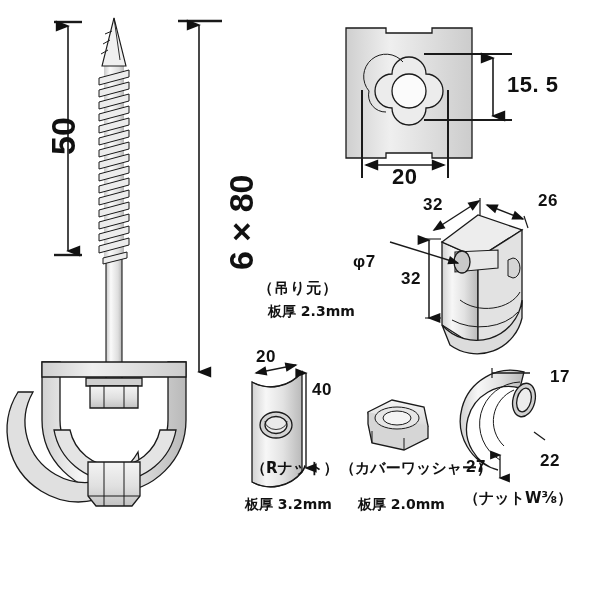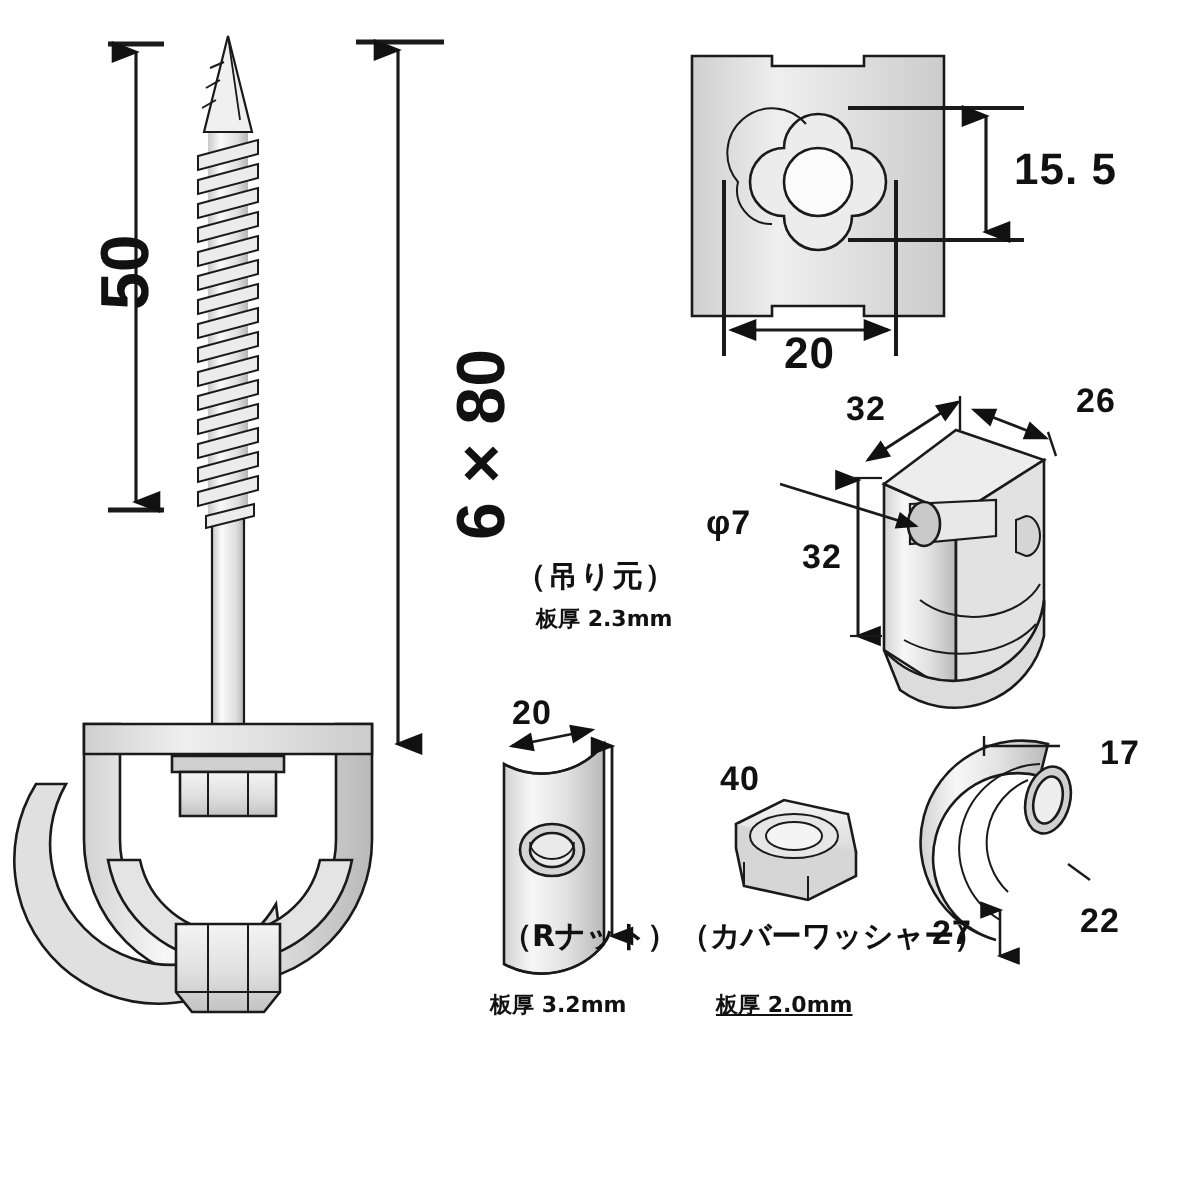--- a/index.html
+++ b/index.html
@@ -7,21 +7,21 @@
     width:600px;height:600px;position:relative;overflow:hidden;
     font-family:"Liberation Sans","DejaVu Sans",sans-serif;
     color:#111;
   }
   #canvas{position:absolute;inset:0;width:600px;height:600px;}
   .lbl{position:absolute;white-space:nowrap;font-weight:700;color:#111;line-height:1;}
   .dim{font-size:17px;font-weight:700;letter-spacing:.5px;}
   .dim-lg{font-size:34px;font-weight:700;}
   .jp{font-family:"DejaVu Sans","Liberation Sans",sans-serif;font-weight:700;}
   .jp-name{font-size:15px;}
-  .jp-sub{font-size:11px;}
+  .jp-sub{font-size:14px;}
   .rot90{transform-origin:left top;transform:rotate(-90deg);}
 </style>
 </head>
 <body>
 
 <div id="canvas">
 
   <svg width="600" height="600" viewBox="0 0 600 600" style="position:absolute;left:0;top:0;">
     <defs>
       <linearGradient id="gMetal" x1="0" y1="0" x2="1" y2="0">
@@ -243,30 +243,31 @@
   <div class="lbl dim" style="left:401px;top:270px;">32</div>
 
   <div class="lbl dim" style="left:353px;top:236px;margin-top:17px;">φ7</div>
 
   <div class="lbl jp jp-name" style="left:258px;top:281px;letter-spacing:1px;">（吊り元）</div>
 
   <div class="lbl jp jp-sub" style="left:268px;top:304px;">板厚 2.3mm</div>
 
   <div class="lbl dim" style="left:256px;top:348px;">20</div>
 
-  <div class="lbl dim" style="left:312px;top:381px;margin-left:48px;">40</div>
+  <div class="lbl dim" style="left:312px;top:381px;">40</div>
 
   <div class="lbl jp jp-name" style="left:251px;top:461px;">（Rナット）</div>
 
   <div class="lbl jp jp-sub" style="left:245px;top:497px;">板厚 3.2mm</div>
 
   <div class="lbl jp jp-name" style="left:340px;top:461px;">（カバーワッシャー）</div>
 
-  <div class="lbl jp jp-sub" style="left:358px;top:497px;text-decoration:underline;">板厚 2.0mm</div>
+  <div class="lbl jp jp-sub" style="left:358px;top:497px;">板厚 2.0mm</div>
 
   <div class="lbl dim" style="left:550px;top:368px;">17</div>
 
   <div class="lbl dim" style="left:466px;top:458px;">27</div>
 
   <div class="lbl dim" style="left:540px;top:452px;">22</div>
 
+  <div class="lbl jp jp-name" style="left:464px;top:491px;">（ナットW⅜）</div>
 
 </div>
 
 </body></html>

